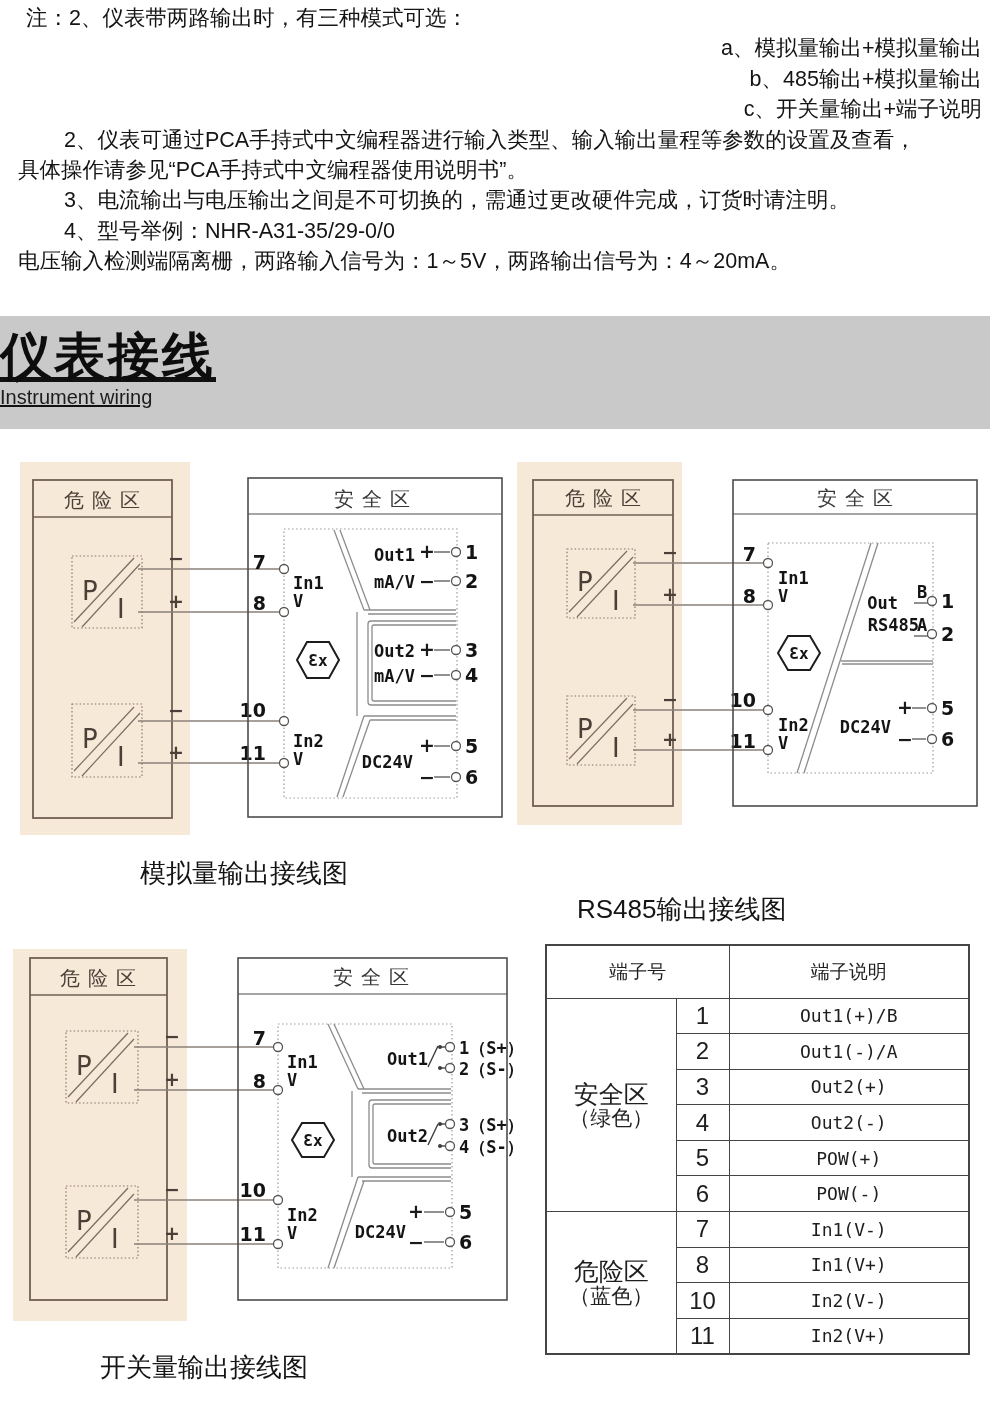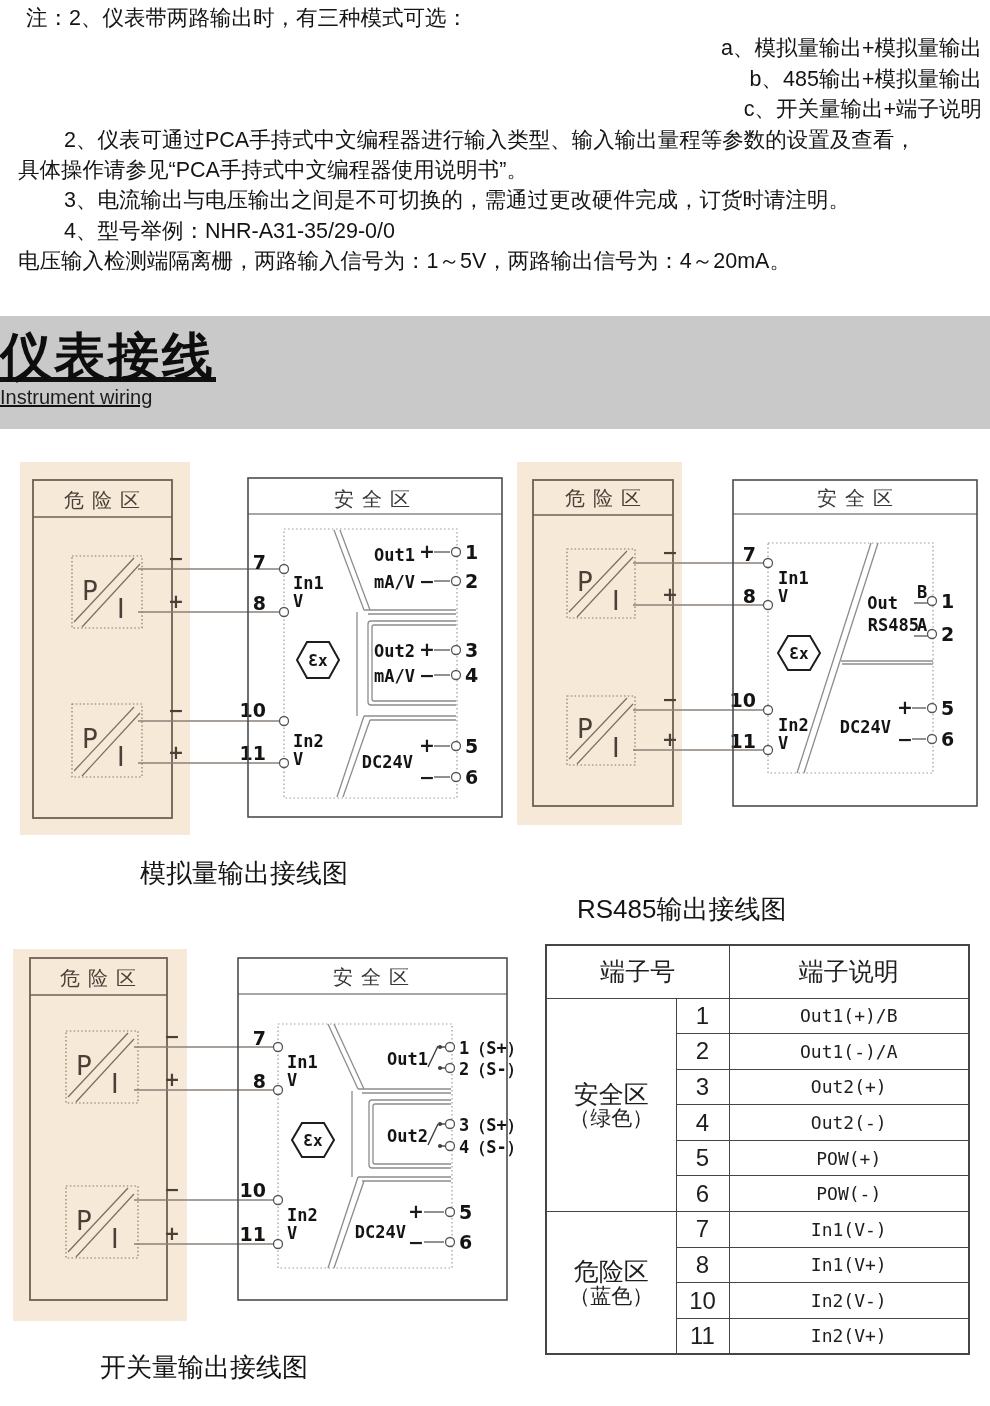--- a/index.html
+++ b/index.html
@@ -50,21 +50,21 @@
   text.hsign{fill:#4a4038;}
   text.exm{font-family:"DejaVu Sans Mono","Liberation Mono",monospace;font-weight:bold;font-size:16px;fill:#141414;text-anchor:middle;}
   .aend{text-anchor:end;}
 
   
   table.tt{position:absolute;left:545px;top:944px;width:423px;border-collapse:collapse;table-layout:fixed;
            border:2px solid #454545;background:#fff;color:#1e1e1e;}
   .tt th,.tt td{border:1.5px solid #454545;padding:0;text-align:center;vertical-align:middle;font-weight:normal;}
   .tt thead tr{height:53px;}
   .tt tbody tr{height:35.6px;}
-  .tt th{font-size:25px;}
+  .tt th{font-size:19px;}
   td.no{font-size:24px;}
   td.desc{font-family:"DejaVu Sans Mono","Liberation Mono",monospace;font-size:18px;}
   td.zone{font-size:25px;line-height:1.05;}
   td.zone .sub{font-size:21px;}
 </style>
 </head>
 <body>
 
 <div class="page">
 

